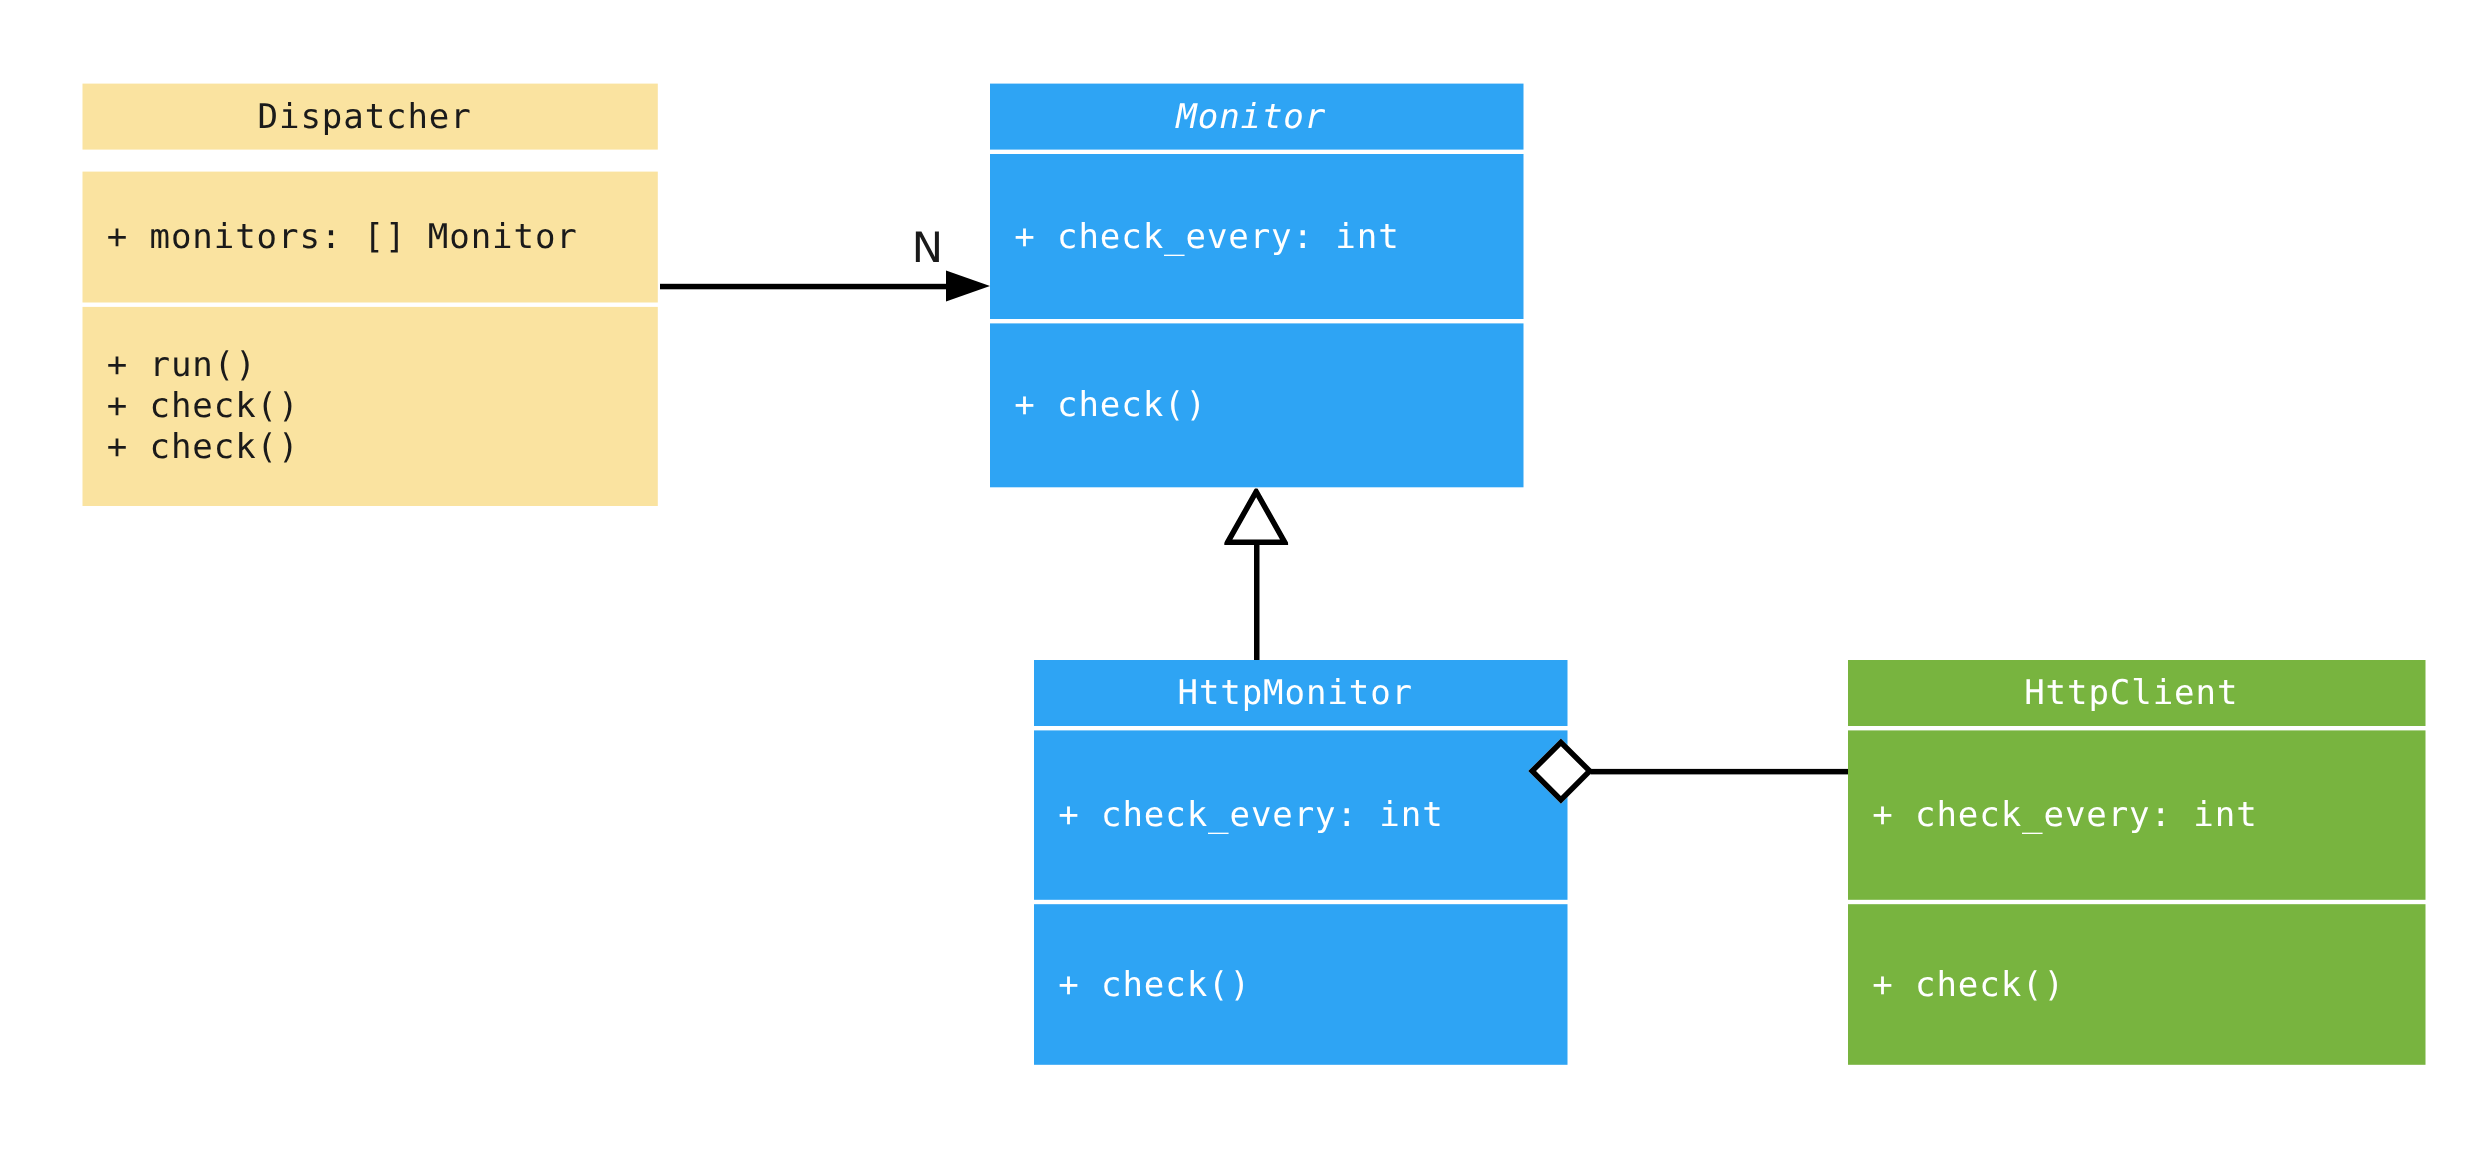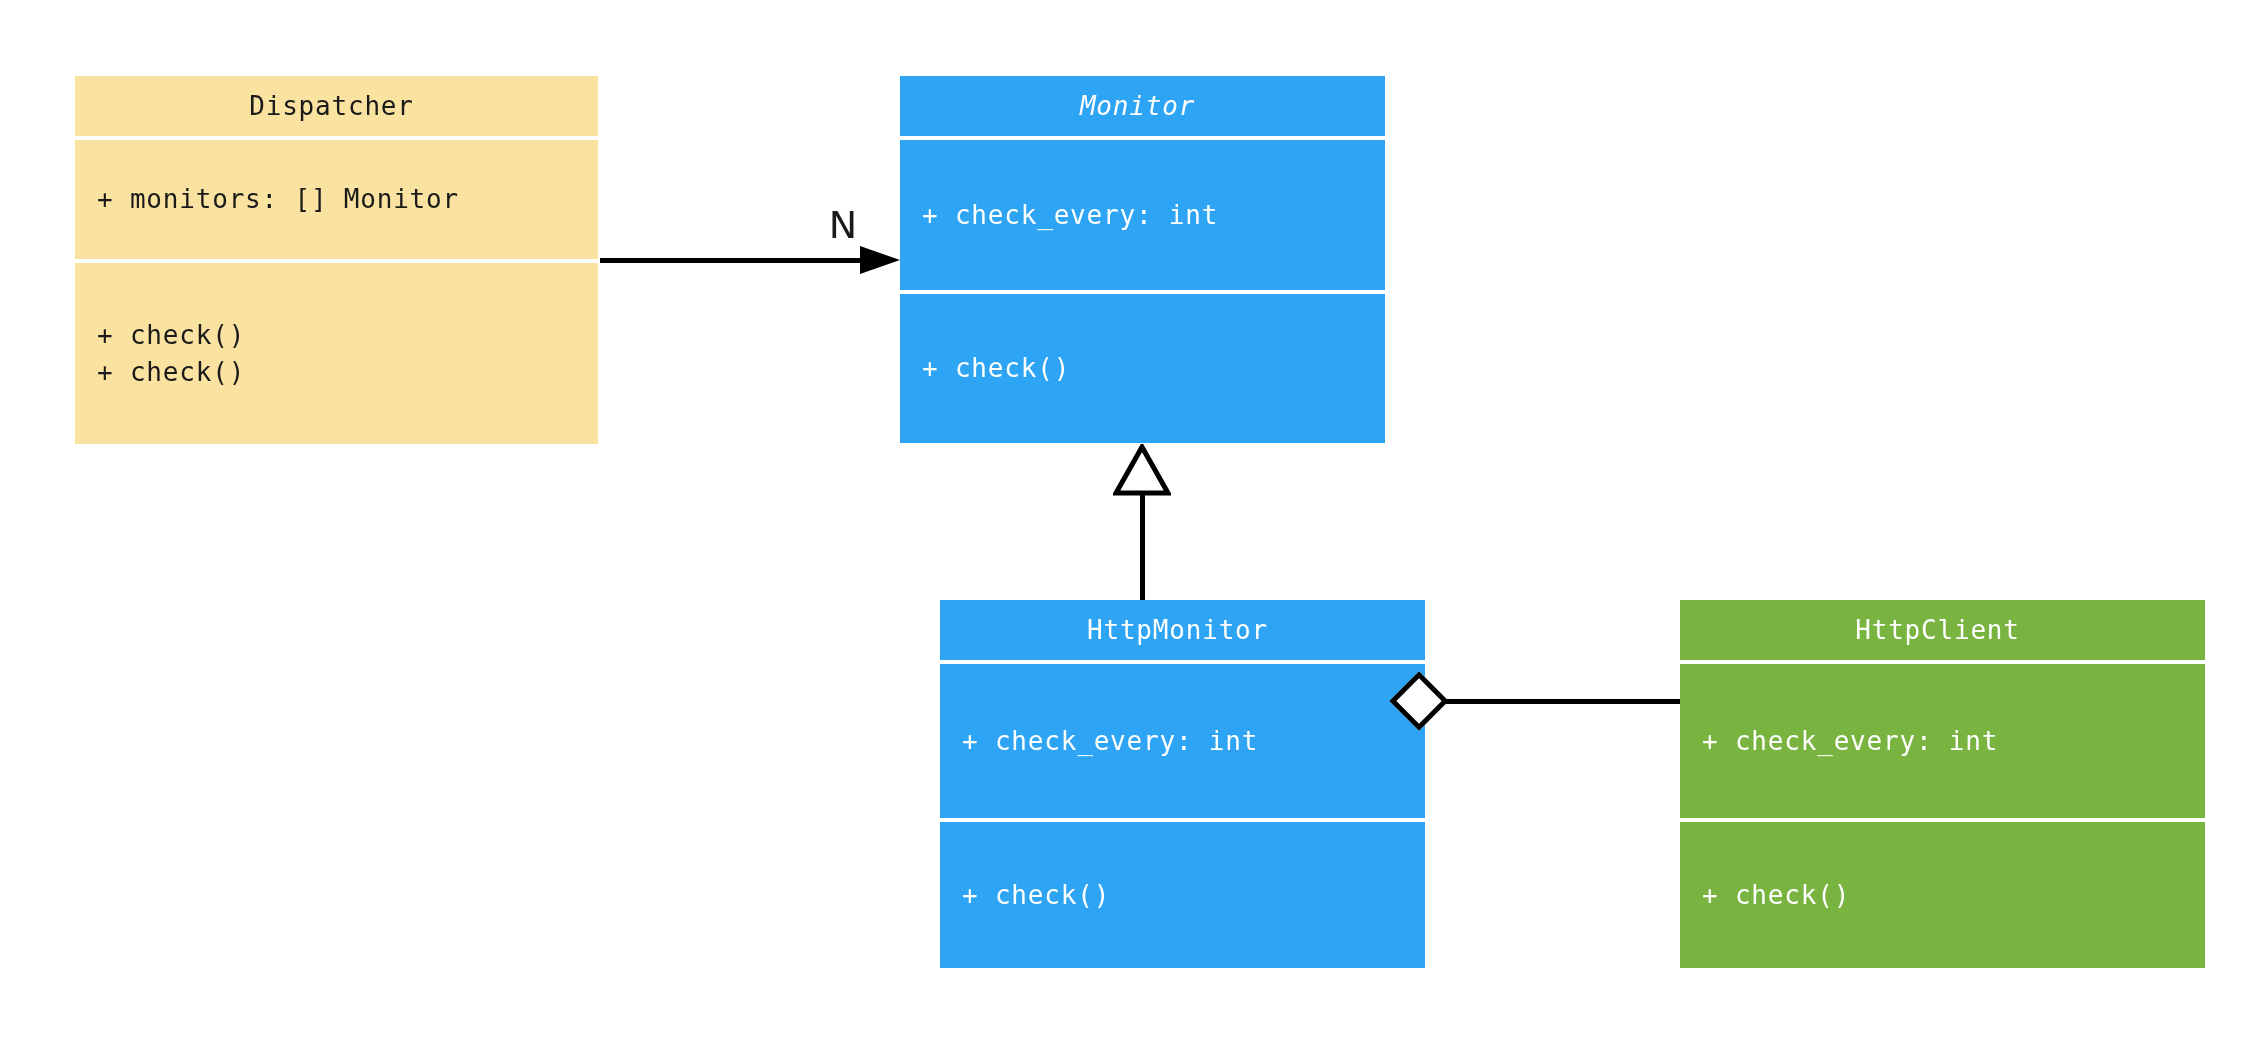--- a/index.html
+++ b/index.html
@@ -22,21 +22,21 @@
     display: flex;
     flex-direction: column;
     gap: 4px; 
   }
   .uml-class .compartment {
     display: flex;
     flex-direction: column;
     justify-content: center;
     padding-left: 22px;
     padding-right: 10px;
-    font-size: 26px;
+    font-size: 31px;
     letter-spacing: 0.8px;
     line-height: 37px;
     white-space: pre;
   }
   .uml-class .head {
     align-items: center;
     justify-content: center;
     padding-left: 0;
     height: 60px;
     flex: none;
@@ -80,24 +80,25 @@
 </style>
 </head>
 <body>
 
 <div class="canvas">
 
   <div class="uml-class c-dispatcher" style="left:75px; top:76px; width:523px;">
     <div class="compartment head">
       <span>Dispatcher</span>
     </div>
-    <div class="compartment" style="height:119px;">
+    <div class="compartment" style="height:119px;margin-top:16px;">
       <span>+ monitors: [] Monitor</span>
     </div>
     <div class="compartment" style="height:181px;">
+      <span>+ run()</span>
       <span>+ check()</span>
       <span>+ check()</span>
     </div>
   </div>
 
   <div class="uml-class c-blue" style="left:900px; top:76px; width:485px;">
     <div class="compartment head">
       <span class="italic">Monitor</span>
     </div>
     <div class="compartment" style="height:150px;">

